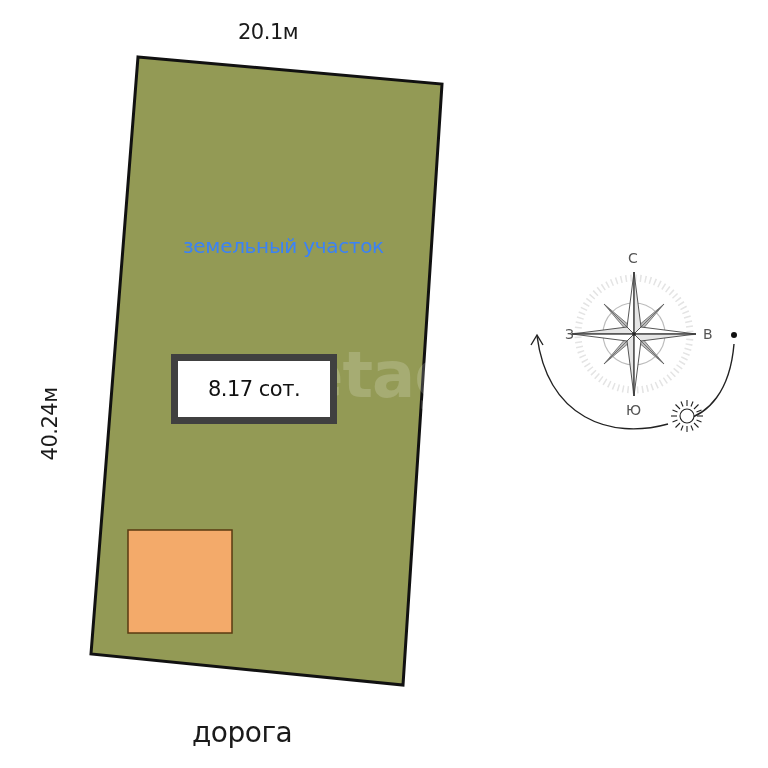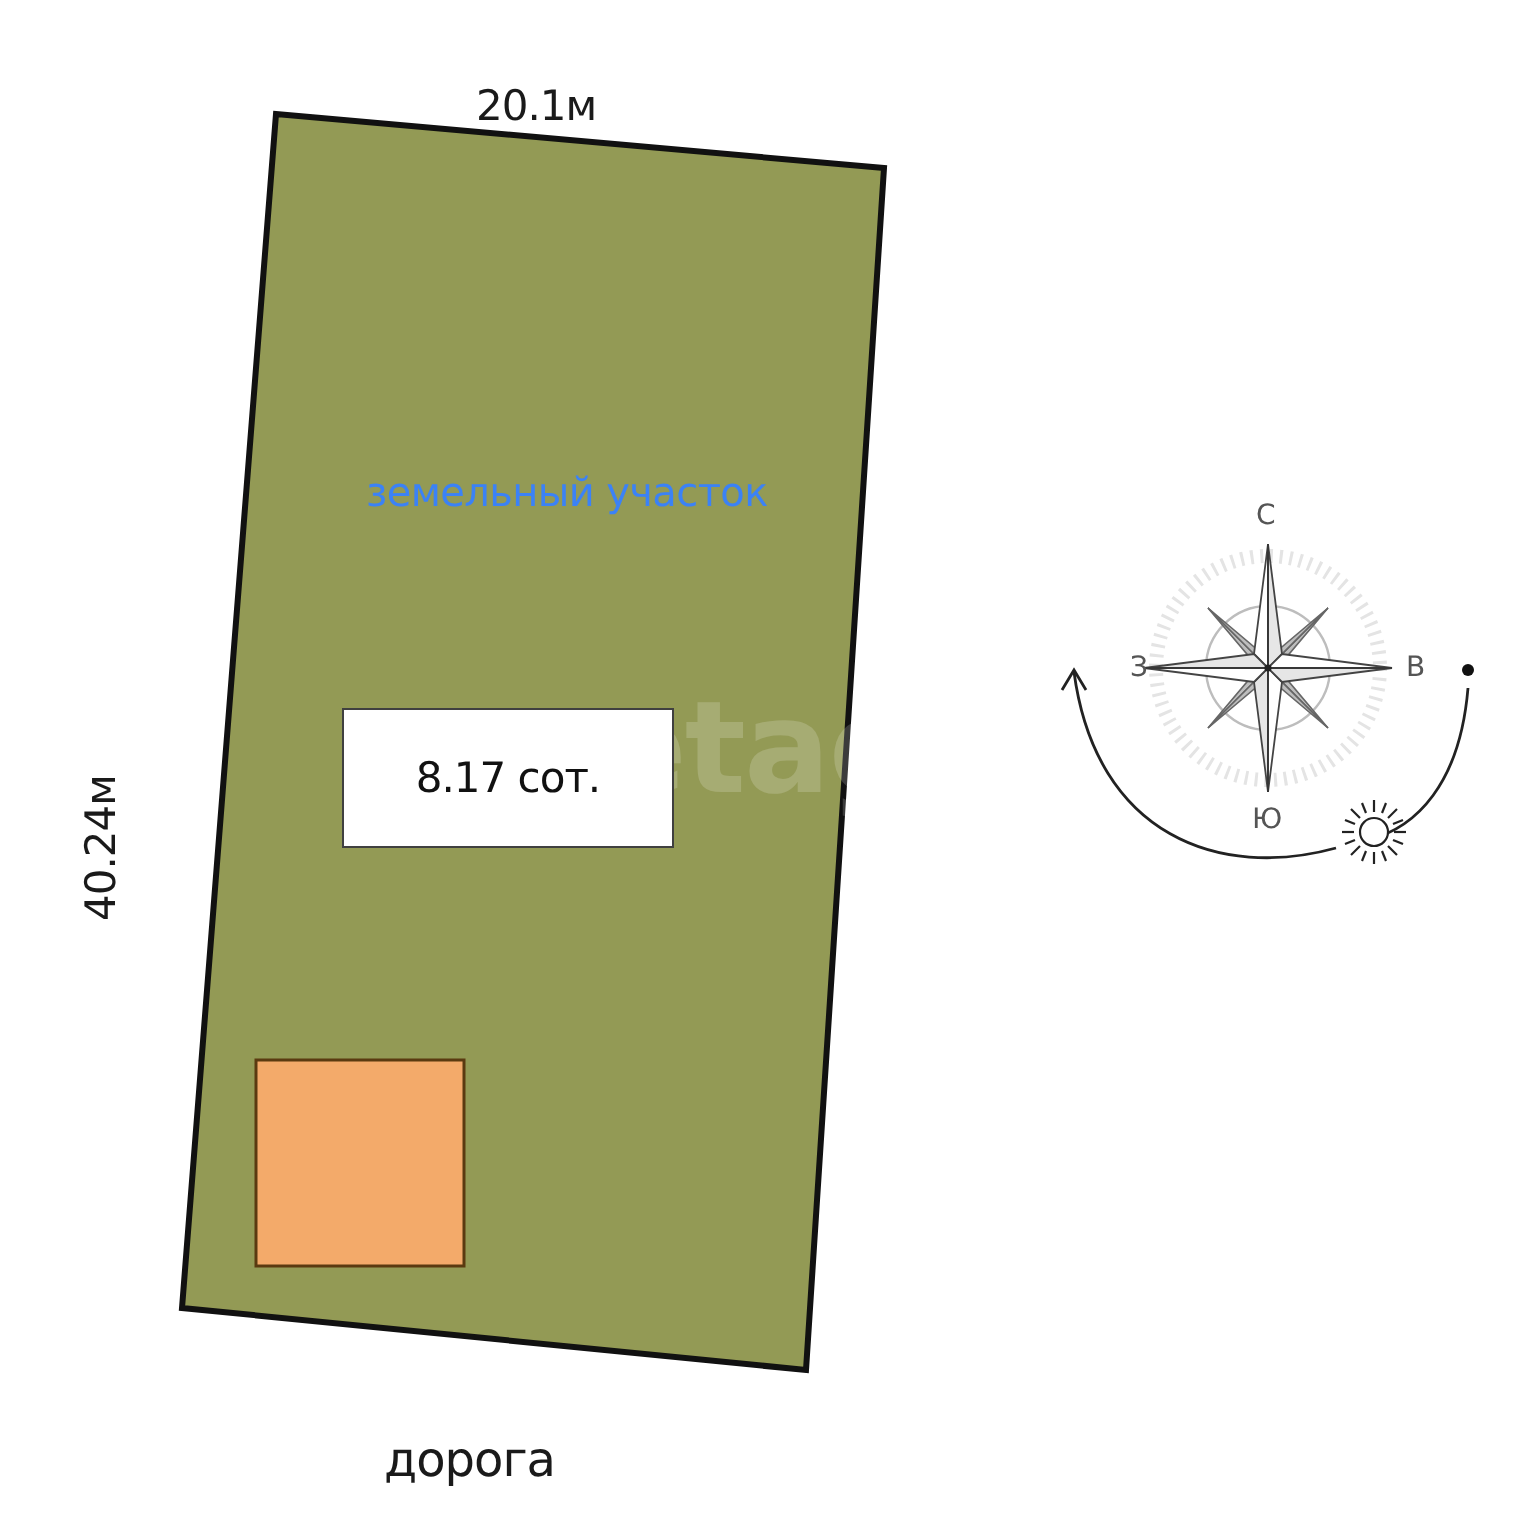--- a/index.html
+++ b/index.html
@@ -1,23 +1,23 @@
 <!DOCTYPE html>
 <html><head>
 <meta charset="utf-8">
 <style>
   html, body { margin: 0; padding: 0; background: #ffffff; }
   body { width: 768px; height: 768px; position: relative; overflow: hidden; font-family: "DejaVu Sans", "Liberation Sans", sans-serif; }
   .layer { position: absolute; left: 0; top: 0; }
   .label { position: absolute; color: #1a1a1a; white-space: nowrap; }
-  .dim-top { left: 238px; top: 41px; font-size: 21px; letter-spacing: -0.5px; }
+  .dim-top { left: 238px; top: 20px; font-size: 21px; letter-spacing: -0.5px; }
   .dim-left { left: 14px; top: 412px; font-size: 21px; transform: rotate(-90deg); transform-origin: center; letter-spacing: -0.5px; }
-  .road { left: 192px; top: 716px; font-size: 24px; letter-spacing: -0.5px; }
+  .road { left: 192px; top: 716px; font-size: 28px; letter-spacing: -0.5px; }
   .plot-title { left: 183px; top: 234px; font-size: 20px; color: #3b82f6; letter-spacing: -0.3px; }
-  .area-box { position: absolute; left: 171px; top: 354px; width: 166px; height: 70px; background: #ffffff; border: 1px solid #404040; box-sizing: border-box; display: flex; align-items: center; justify-content: center; font-size: 21px; color: #111; letter-spacing: -0.5px; }
+  .area-box { position: absolute; left: 171px; top: 354px; width: 166px; height: 70px; background: #ffffff; border: 7px solid #404040; box-sizing: border-box; display: flex; align-items: center; justify-content: center; font-size: 21px; color: #111; letter-spacing: -0.5px; }
   .watermark { position: absolute; left: 300px; top: 338px; font-size: 64px; font-weight: bold; color: rgba(255,255,255,0.18); letter-spacing: -1px; font-family: "DejaVu Sans", sans-serif; }
   .compass-letter { position: absolute; font-size: 14px; color: #555; }
 </style>
 </head>
 <body>
 
 <svg class="layer" width="768" height="768" viewBox="0 0 768 768">
 
   <polygon points="138,57 442,84 403,685 91,654" fill="#939a55" stroke="#111" stroke-width="3" stroke-linejoin="miter"></polygon>
 

